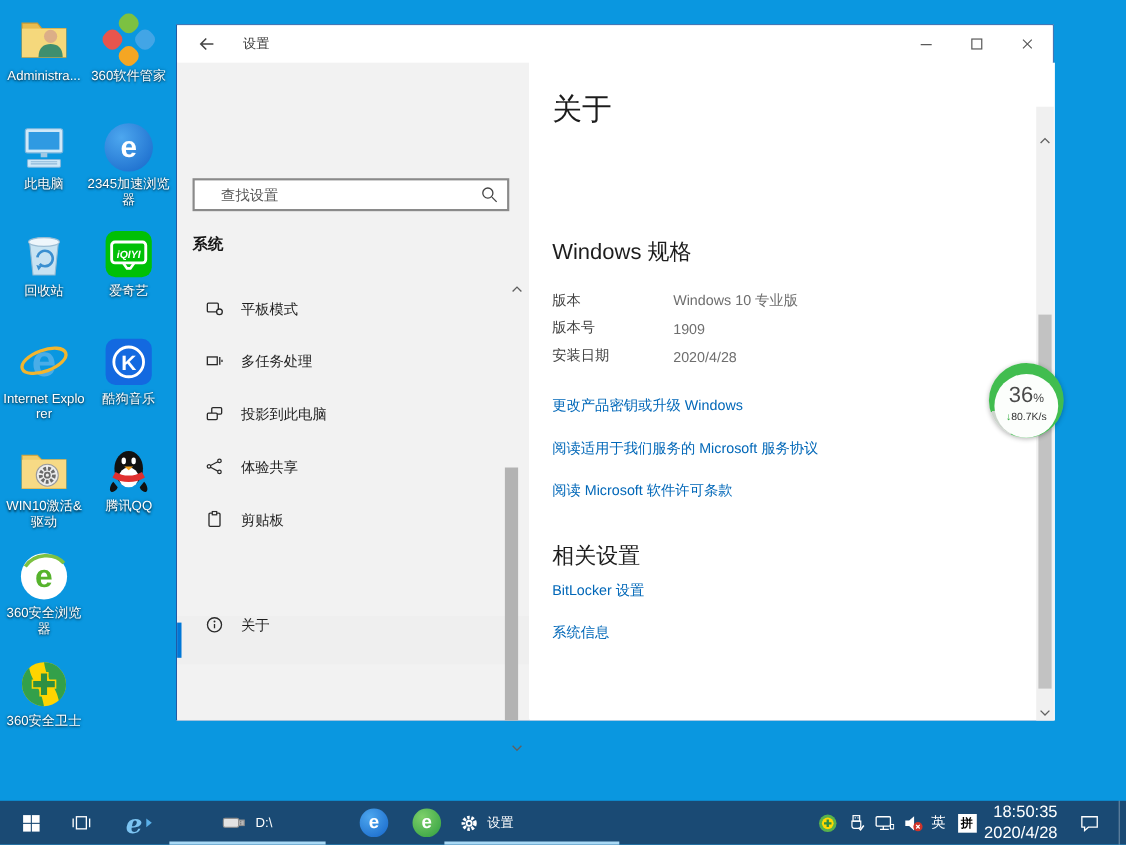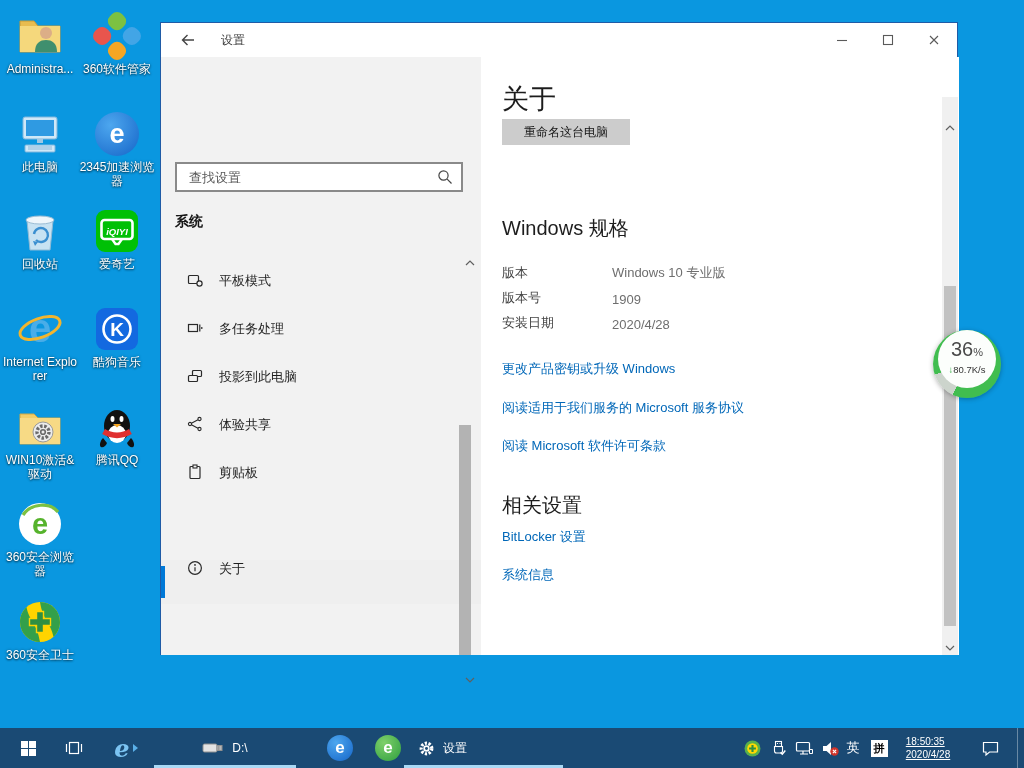--- a/index.html
+++ b/index.html
@@ -28,21 +28,21 @@
   .cap-min { right:92px; } .cap-max { right:46px; } .cap-close { right:0; }
 
   
   .nav { position:absolute; left:0; top:34px; width:320px; height:598px; background:#f2f2f2; }
   .nav-home { position:absolute; left:0; top:51px; width:100%; height:44px; display:flex;
               align-items:center; }
   .nav-icon { width:16px; height:16px; margin-left:26px; flex:0 0 16px; }
   .nav-label { margin-left:16px; font-size:13px; color:#1f1f1f; }
   .searchbox { position:absolute; left:14px; top:105px; width:288px; height:30px; background:#fff;
                border:2px solid #8a8a8a; display:flex; align-items:center; }
-  .searchbox input { flex:1; border:none; outline:none; font-size:13px; color:#333; padding:0 12px;
+  .searchbox input { flex:1; border:none; outline:none; font-size:13px; color:#333; padding:0 24px;
                      font-family:inherit; background:transparent; }
   .searchbox input::placeholder { color:#5a5a5a; opacity:1; }
   .search-glyph { width:16px; height:16px; margin-right:8px; flex:0 0 16px; }
   .nav-section { position:absolute; left:14px; top:156px; font-size:14px; font-weight:bold; color:#161616; }
   .nav-item { position:absolute; left:0; width:100%; height:44px; display:flex; 
               cursor:pointer; }
   .nav-item.selected { background:#efefef; }
   .nav-accent { position:absolute; left:0; top:6px; width:4px; height:32px; background:#0078d7; }
   .nav-scroll-thumb { position:absolute; left:298px; top:368px; width:12px; height:230px; background:#b3b3b3; }
   .chev { position:absolute; width:12px; height:10px; }
@@ -54,23 +54,23 @@
                 border:none; font-size:12px; color:#141414; font-family:inherit; cursor:pointer; }
   .sec-head { position:absolute; left:21px; font-size:20px; color:#1d1d1d; font-weight:400; }
   .spec-row { position:absolute; left:21px; height:25px; display:flex; align-items:flex-end; font-size:13px; }
   .spec-label { width:110px; color:#444; }
   .spec-value { color:#6e6e6e; }
   .blue-link { position:absolute; left:21px; font-size:13px; color:#0067b8; cursor:pointer; text-decoration:none; }
   .v-scroll { position:absolute; left:461px; top:40px; width:16px; height:558px; background:#f0f0f0; }
   .v-thumb { position:absolute; left:463px; top:229px; width:12px; height:340px; background:#c2c2c2; }
 
   
-  .badge { position:absolute; left:933px; top:330px; width:68px; height:68px; border-radius:50%;
+  .badge { position:absolute; left:899px; top:330px; width:68px; height:68px; border-radius:50%;
            background:conic-gradient(#41bd4f 0 205deg,#ccd4cc 205deg 252deg,#41bd4f 252deg 360deg);
-           display:flex; align-items:flex-start; justify-content:center;
+           display:flex; align-items:flex-end; justify-content:center;
            box-shadow:0 1px 5px rgba(0,0,0,.3); cursor:pointer; }
   .badge-inner { width:58px; height:58px; border-radius:50%; background:#fcfefc; text-align:center;
                  padding-top:9px; }
   .badge-pct { font-size:20px; color:#4a4a4a; line-height:20px; }
   .badge-pct small { font-size:11px; }
   .badge-speed { font-size:9.5px; color:#333; margin-top:2px; }
   .badge-speed .arrow { color:#2fae3e; font-weight:bold; }
 
   
   .taskbar { position:absolute; left:0; bottom:0; width:1024px; height:40px; background:#1a4a74; }
@@ -81,21 +81,21 @@
   .win-logo div { background:#fff; }
   .tb-label { color:#fff; font-size:12px; margin-left:8px; }
   .circle-e { border-radius:50%; color:#fff; font-weight:bold; display:flex; align-items:center;
               justify-content:center; }
   .ie-e { font-size:24px; font-weight:bold; color:#7cc4f2; font-family:"DejaVu Serif",serif; font-style:italic; }
   .ie-arrow { width:0; height:0; border-top:4px solid transparent; border-bottom:4px solid transparent;
               border-left:5px solid #5ab0e8; margin-left:3px; }
   .tray-text { color:#fff; font-size:13px; }
   .ime-box { width:17px; height:17px; background:#fff; color:#000; font-size:11px; font-weight:bold;
              display:flex; align-items:center; justify-content:center; }
-  .clock { color:#fff; font-size:10px; text-align:left; line-height:1.3;text-decoration:underline; }
+  .clock { color:#fff; font-size:15px; text-align:right; line-height:1.3; }
   .show-desktop { position:absolute; right:0; top:0; width:7px; height:40px;
                   border-left:1px solid rgba(255,255,255,.35); cursor:pointer; }
 </style>
 </head>
 <body>
 
 <div class="dicon" style="left:1px;top:12px">
   <div class="dicon-art">
     <svg width="48" height="48" viewBox="0 0 48 48">
         <path d="M4 9h14l4 5h22v26H4z" fill="#e8bc4f" stroke="#c49a38"></path>
@@ -316,21 +316,20 @@
         <path d="M2 7 6 3l4 4" stroke="#606060" stroke-width="1.2" fill="none"></path>
       </svg>
     <div class="nav-scroll-thumb"></div>
     <svg class="chev" style="left:303px;top:618px" viewBox="0 0 12 10">
         <path d="M2 3l4 4 4-4" stroke="#606060" stroke-width="1.2" fill="none"></path>
       </svg>
   </div>
 
   <div class="content">
     <div class="page-title">关于</div>
-    <button class="rename-btn">重命名这台电脑</button>
 
     <div class="sec-head" style="top:158px">Windows 规格</div>
 
     <div class="spec-row" style="top:200px">
       <span class="spec-label">版本</span>
       <span class="spec-value">Windows 10 专业版</span>
     </div>
     <div class="spec-row" style="top:225px">
       <span class="spec-label">版本号</span>
       <span class="spec-value">1909</span>

